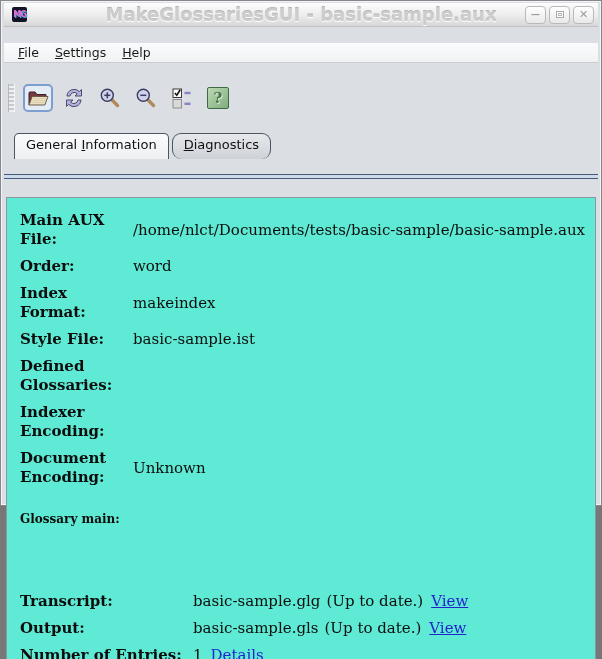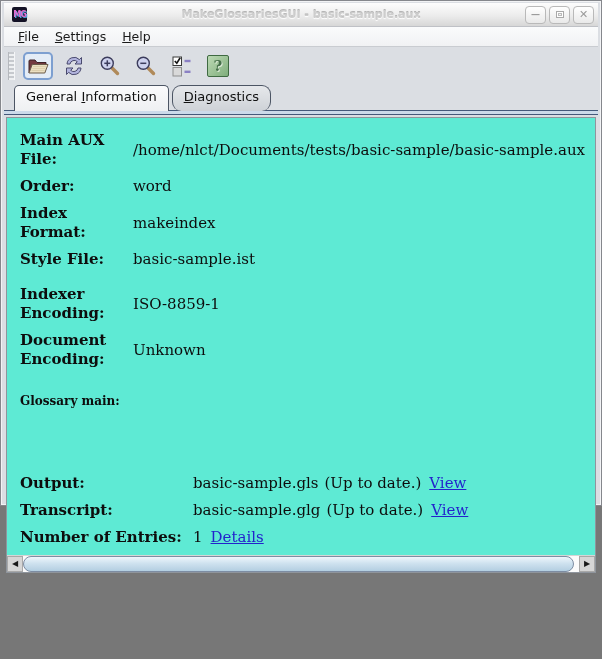--- a/index.html
+++ b/index.html
@@ -6,20 +6,21 @@
   html,body { width:602px; height:659px; }
   body { font-family:"DejaVu Sans", sans-serif; background:#777; }
 
   .window {
     width:602px; height:506px;
     background:#dbdee3;
     border:1px solid #85878c;
     box-shadow: inset 0 0 0 1px #f2f3f5;
     display:flex; flex-direction:column;
     padding:2px 3px 4px 3px;
+    gap:16px;
   }
 
   
   .titlebar {
     height:24px; flex:0 0 24px;
     background:linear-gradient(#fdfdfd, #ececec 55%, #d7d7d7);
     border-bottom:1px solid #bfc1c6;
     display:flex; align-items:center;
     padding:0 4px; position:relative;
   }
@@ -27,21 +28,21 @@
     width:15px; height:15px; background:#141226; border-radius:2px;
     display:flex; align-items:center; justify-content:center;
     flex:0 0 15px; margin-left:4px;
   }
   .app-icon span {
     font-size:8px; font-weight:bold; color:#e26cd0;
     text-shadow:1px 1px 0 #4aa8e0; letter-spacing:-1px;
   }
   .title-text {
     position:absolute; left:0; right:0; text-align:center;
-    font-size:11px; font-weight:bold; color:#cdcdcd;
+    font-size:18px; font-weight:bold; color:#cdcdcd;
     text-shadow:0 1px 1px #ffffff, 0 -1px 0 #b5b5b5;
     pointer-events:none;
   }
   .win-controls { margin-left:auto; display:flex; gap:3px; z-index:2; }
   .win-btn {
     width:21px; height:18px; border:1px solid #b9b9b9; border-radius:4px;
     background:linear-gradient(#ffffff,#e9e9e9);
     display:flex; align-items:center; justify-content:center;
     color:#9a9a9a; font-size:11px; font-weight:bold; line-height:1;
   }
@@ -245,41 +246,41 @@
           </div>
           <div class="row">
             <div class="row-label">Index Format:</div>
             <div class="row-value">makeindex</div>
           </div>
           <div class="row">
             <div class="row-label">Style File:</div>
             <div class="row-value">basic-sample.ist</div>
           </div>
           <div class="row">
+            <div class="row-label">Defined Glossaries:</div>
           </div>
           <div class="row">
             <div class="row-label">Indexer Encoding:</div>
-            <div class="row-value">ISO-8859-1</div>
           </div>
           <div class="row">
             <div class="row-label">Document Encoding:</div>
             <div class="row-value">Unknown</div>
           </div>
         </div>
 
         <div class="glossary-heading">Glossary main:</div>
 
         <div class="gloss-grid">
+          <div class="grow">
+            <div class="row-label">Transcript:</div>
+            <div class="gvalue"><span>basic-sample.glg</span><span class="gstatus">(Up to date.)</span><a class="link">View</a></div>
+          </div>
           <div class="grow">
             <div class="row-label">Output:</div>
             <div class="gvalue"><span>basic-sample.gls</span><span class="gstatus">(Up to date.)</span><a class="link">View</a></div>
-          </div>
-          <div class="grow">
-            <div class="row-label">Transcript:</div>
-            <div class="gvalue"><span>basic-sample.glg</span><span class="gstatus">(Up to date.)</span><a class="link">View</a></div>
           </div>
           <div class="grow">
             <div class="row-label">Number of Entries:</div>
             <div class="gvalue"><span>1</span><a class="link">Details</a></div>
           </div>
         </div>
 
       </div>
 
       <div class="hscroll">

